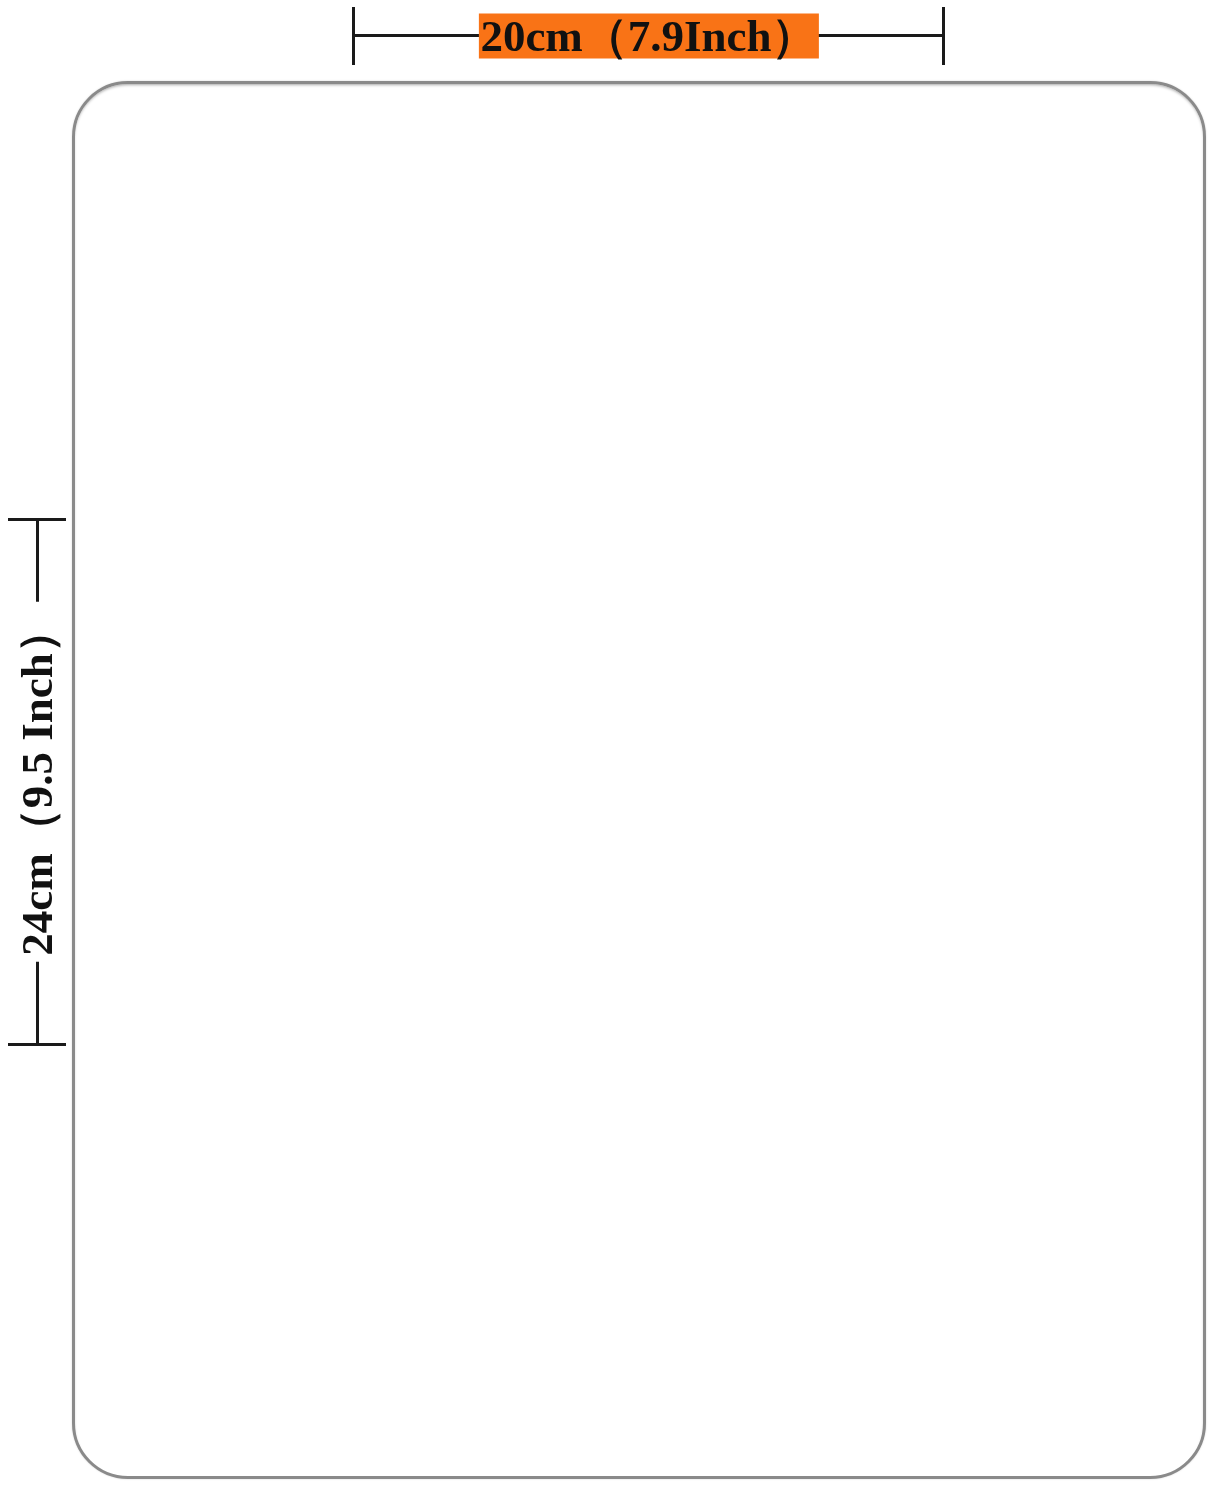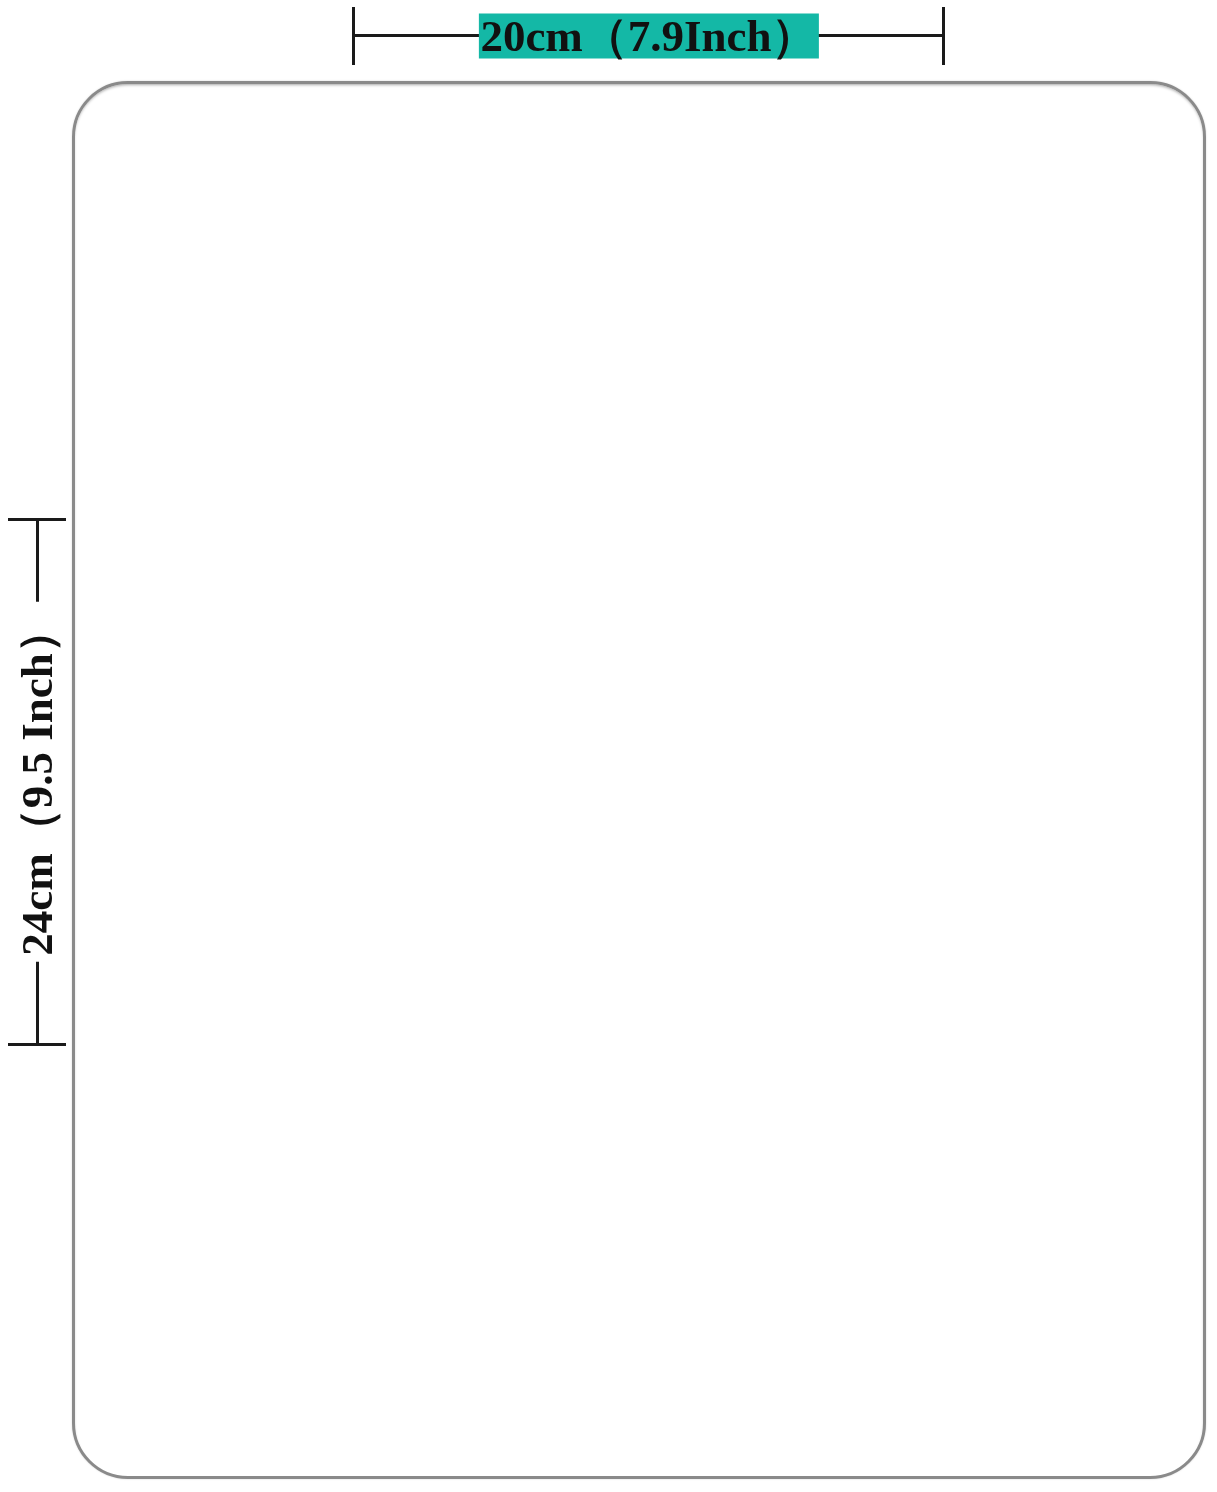--- a/index.html
+++ b/index.html
@@ -56,21 +56,21 @@
     top: 50%;
     height: 3px;
     margin-top: -2px;
     background: #1a1a1a;
   }
   .h-dim .dim-label {
     position: absolute;
     left: 50%;
     top: 50%;
     transform: translate(-50%, -50%);
-    background: #14b8a6;
+    background: #f97316;
     white-space: nowrap;
     font-weight: bold;
     font-size: 45px;
     line-height: 1;
     color: #111111;
     padding: 0 2px;
     letter-spacing: 0px;
   }
 
   

